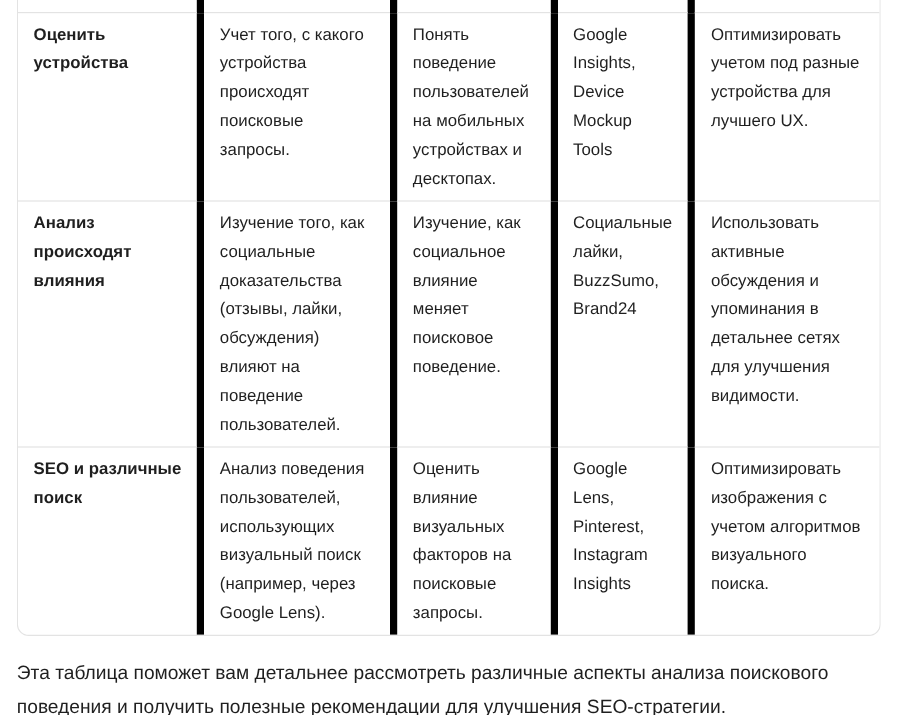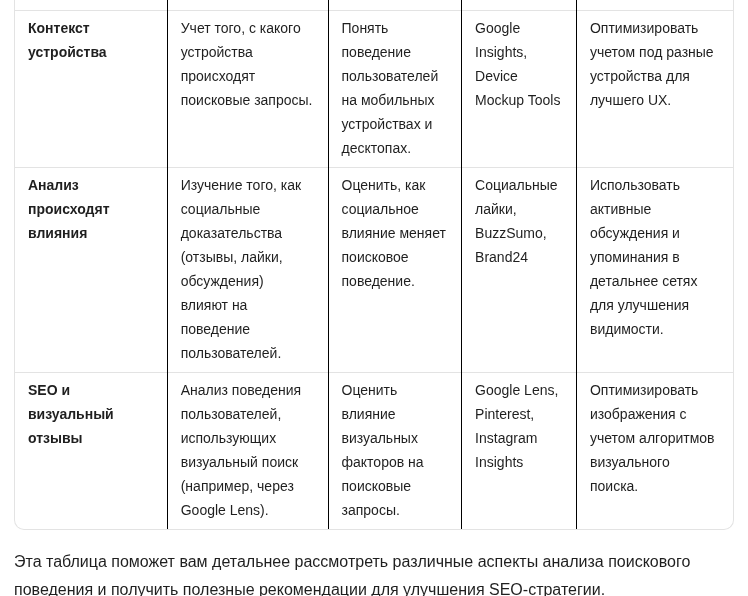--- a/index.html
+++ b/index.html
@@ -27,21 +27,21 @@
     border-collapse: collapse;
     table-layout: fixed;
   }
   col.c1 { width: 21.2%; }
   col.c2 { width: 22.4%; }
   col.c3 { width: 18.6%; }
   col.c4 { width: 16.0%; }
   col.c5 { width: 21.8%; }
   td {
     vertical-align: top;
-    border-left: 1px solid #000000;
+    border-left: 6px solid #000000;
     border-top: 1px solid #e3e3e3;
     padding: 5px 13px 7px 13px;
     font-size: 14px;
     line-height: 24px;
     color: #1f1f1f;
   }
   td:first-child { border-left: none; }
   td.row-header { font-weight: bold; }
   tr.sliver td {
     border-top: none;
@@ -73,37 +73,37 @@
       <tbody>
         <tr class="sliver">
           <td></td>
           <td></td>
           <td></td>
           <td></td>
           <td></td>
         </tr>
 
         <tr>
-          <td class="row-header">Контекст устройства</td>
+          <td class="row-header">Оценить устройства</td>
           <td>Учет того, с какого устройства происходят поисковые запросы.</td>
           <td>Понять поведение пользователей на мобильных устройствах и десктопах.</td>
           <td>Google Insights, Device Mockup Tools</td>
           <td>Оптимизировать учетом под разные устройства для лучшего UX.</td>
         </tr>
 
         <tr>
           <td class="row-header">Анализ происходят влияния</td>
           <td>Изучение того, как социальные доказательства (отзывы, лайки, обсуждения) влияют на поведение пользователей.</td>
-          <td>Оценить, как социальное влияние меняет поисковое поведение.</td>
+          <td>Изучение, как социальное влияние меняет поисковое поведение.</td>
           <td>Социальные лайки, BuzzSumo, Brand24</td>
           <td>Использовать активные обсуждения и упоминания в детальнее сетях для улучшения видимости.</td>
         </tr>
 
         <tr>
-          <td class="row-header">SEO и визуальный отзывы</td>
+          <td class="row-header">SEO и различные поиск</td>
           <td>Анализ поведения пользователей, использующих визуальный поиск (например, через Google Lens).</td>
           <td>Оценить влияние визуальных факторов на поисковые запросы.</td>
           <td>Google Lens, Pinterest, Instagram Insights</td>
           <td>Оптимизировать изображения с учетом алгоритмов визуального поиска.</td>
         </tr>
       </tbody>
     </table>
   </div>
 
   <p class="summary">Эта таблица поможет вам детальнее рассмотреть различные аспекты анализа поискового поведения и получить полезные рекомендации для улучшения SEO-стратегии.</p>

